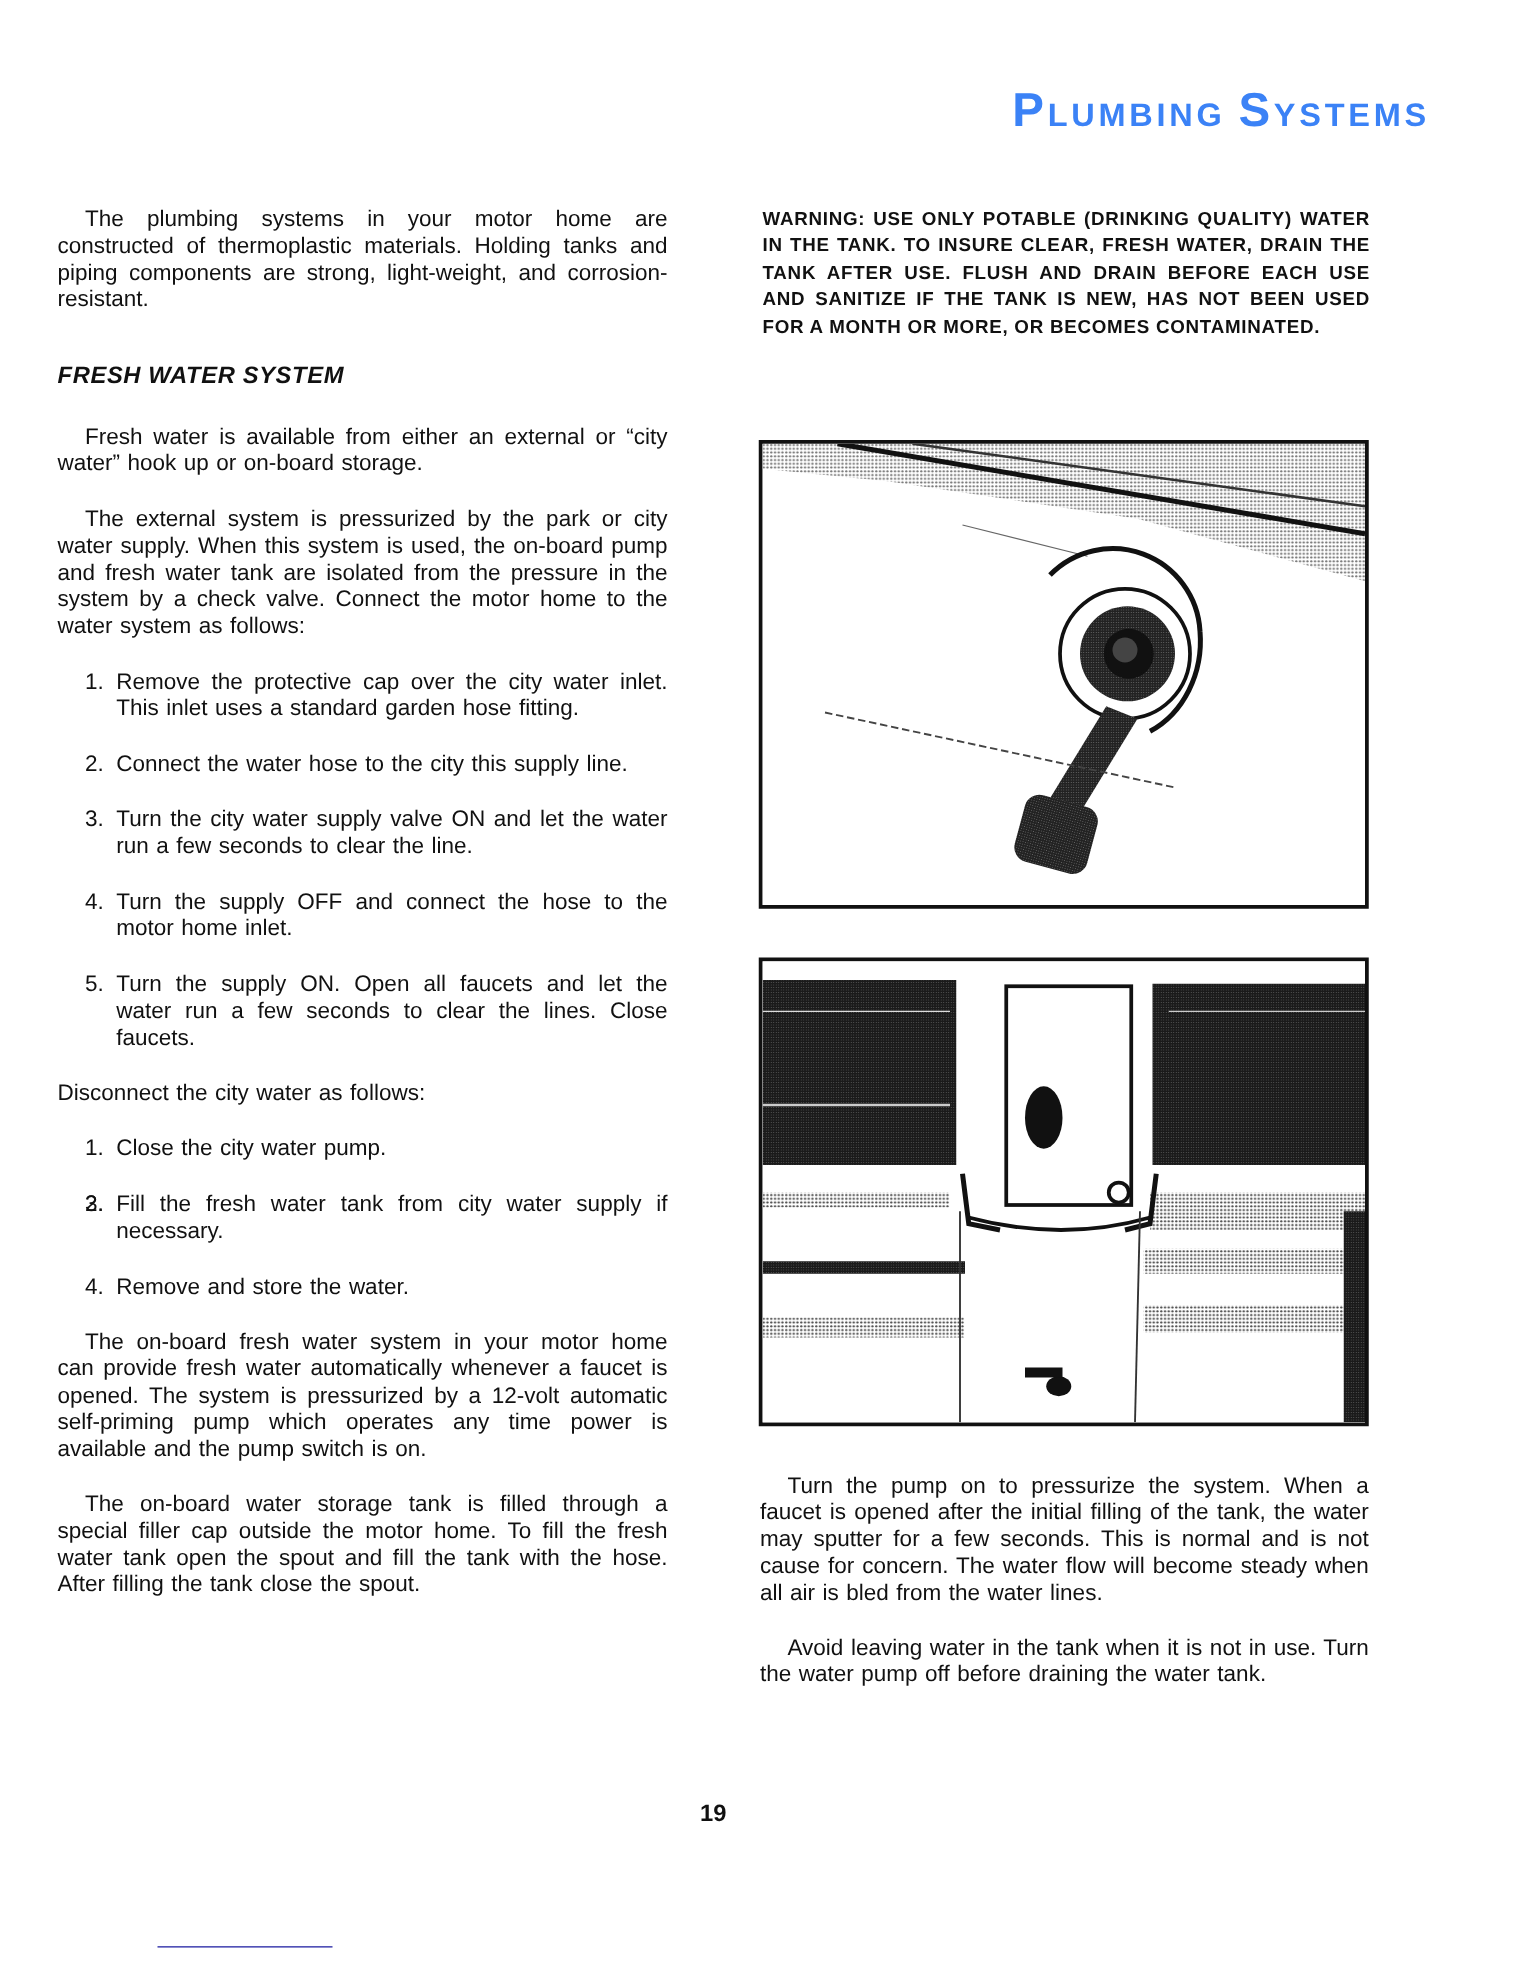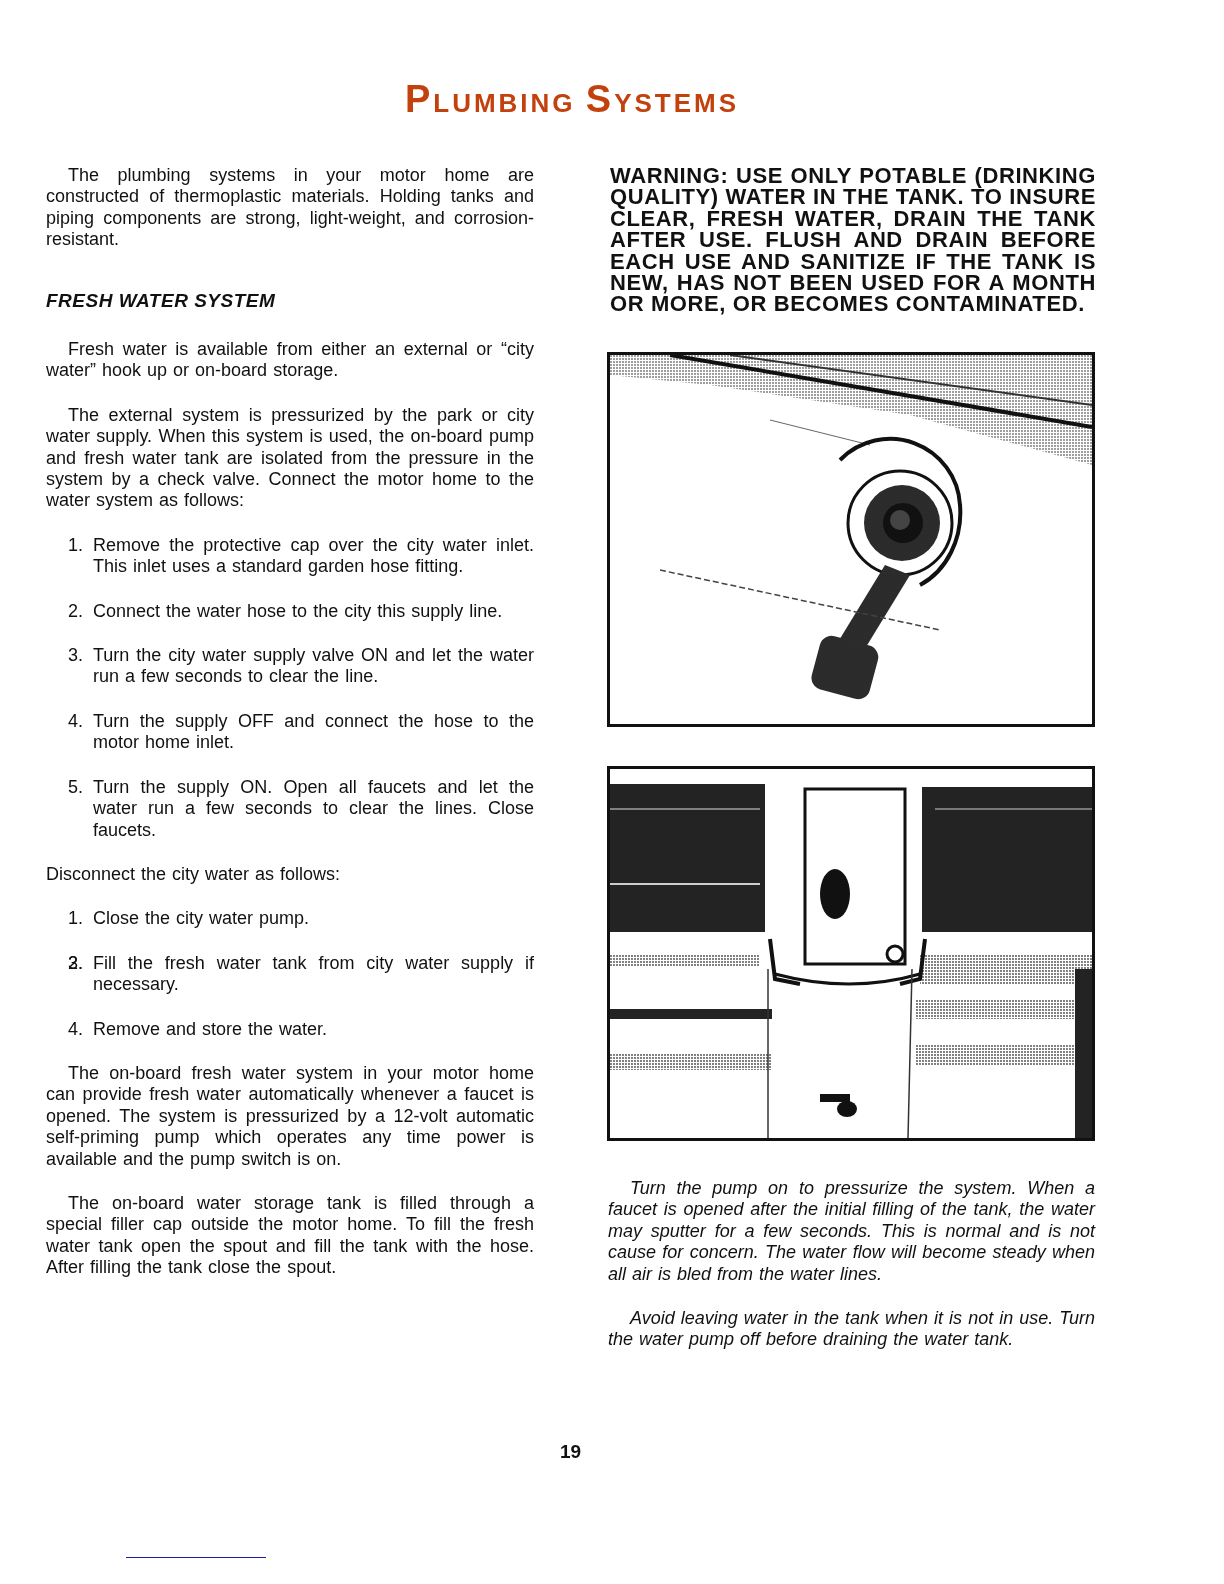--- a/index.html
+++ b/index.html
@@ -2,43 +2,43 @@
 <html><head>
 <meta charset="utf-8">
 <style>
   html, body { margin: 0; padding: 0; background: #ffffff; }
   body {
     width: 1224px; height: 1584px; position: relative; overflow: hidden;
     font-family: "Liberation Sans", "DejaVu Sans", sans-serif;
     color: #111111;
   }
   .page-title {
-    position: absolute; top: 78px; left: 0; width: 1144px; text-align: center;
+    position: absolute; top: 68px; left: 0; width: 1144px; text-align: right;
     font-family: "Liberation Sans", sans-serif; font-weight: bold;
-    font-size: 26px; letter-spacing: 3px; color: #c2410c;
+    font-size: 26px; letter-spacing: 3px; color: #3b82f6;
     font-variant: small-caps;
   }
   .page-title .big { font-size: 38px; }
   .col { position: absolute; }
   .col-left { left: 46px; width: 488px; }
-  .col-right { left: 608px; width: 487px; font-style: italic; }
+  .col-right { left: 608px; width: 487px; }
   p, .item {
     margin: 0; font-size: 18px; line-height: 21.4px; text-align: justify;
     word-spacing: 1px;
   }
   p.indent { text-indent: 22px; }
   .section-heading {
     position: absolute; left: 46px; top: 290px;
     font-size: 19px; font-weight: bold; font-style: italic; letter-spacing: 0.5px;
   }
   .item { position: relative; padding-left: 47px; }
   .item .num { position: absolute; left: 22px; top: 0; }
   .warning {
     position: absolute; left: 610px; top: 165px; width: 486px;
-    font-size: 22px; line-height: 21.4px; font-weight: bold; text-align: justify;
+    font-size: 15px; line-height: 21.4px; font-weight: bold; text-align: justify;
     letter-spacing: 0.6px;
   }
   .photo {
     position: absolute; border: 3px solid #111; background: #fff; overflow: hidden;
   }
   .photo svg { display: block; }
   .page-number {
     position: absolute; top: 1441px; left: 560px; font-size: 19px; font-weight: bold;
   }
   .footer-rule {

